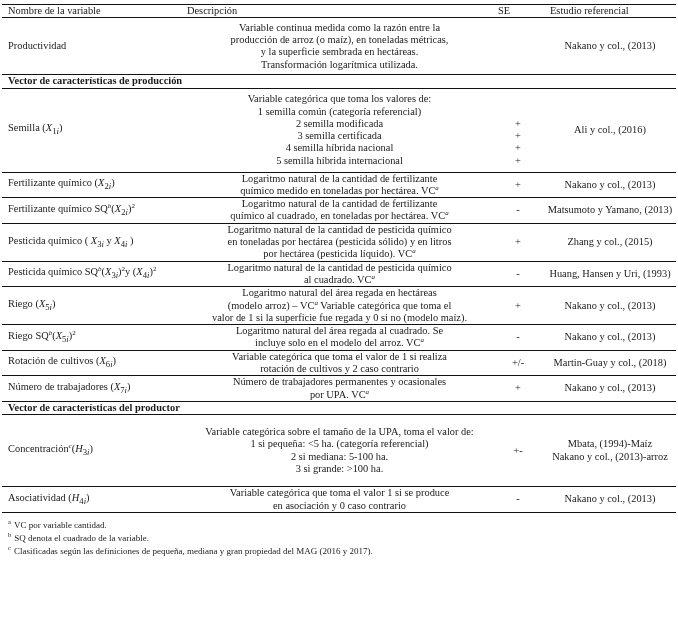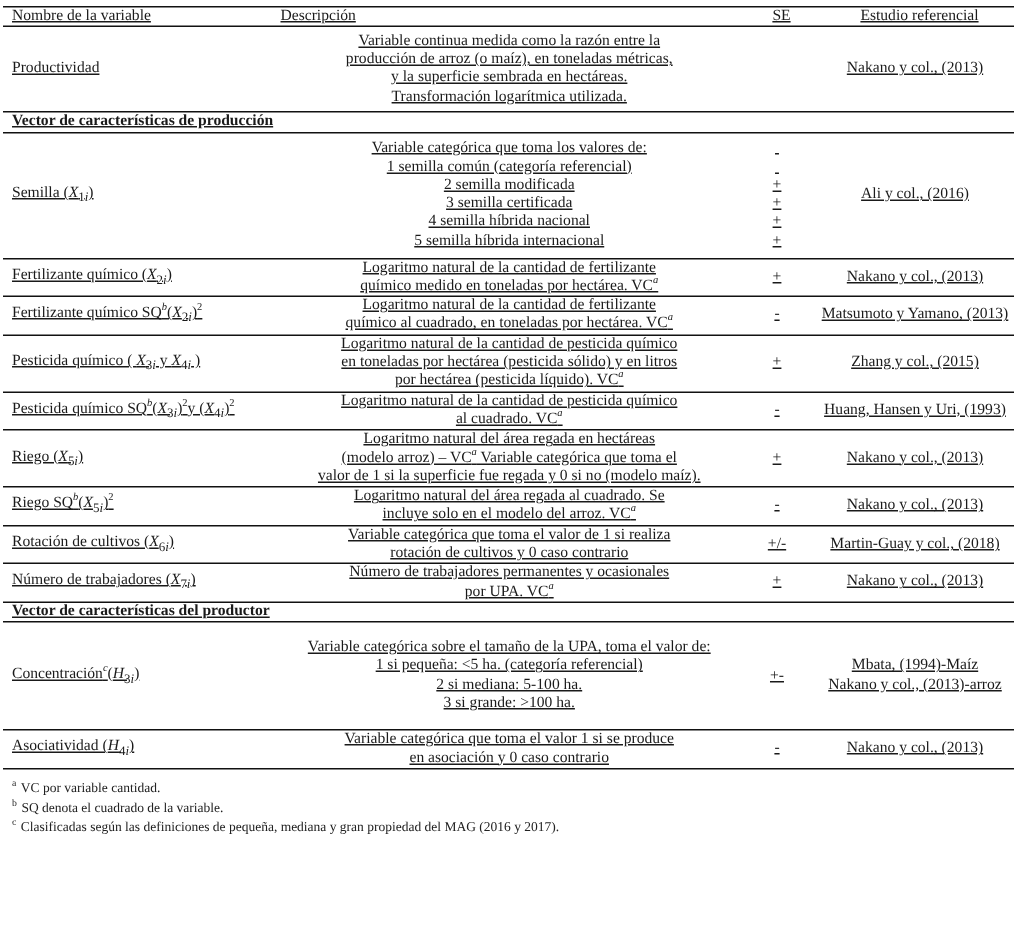--- a/index.html
+++ b/index.html
@@ -1,22 +1,22 @@
 <!DOCTYPE html>
 <html><head>
 <meta charset="utf-8">
 <style>
   html, body { margin:0; padding:0; background:#ffffff; }
   body { width:678px; height:624px; overflow:hidden; font-family:"Liberation Serif", "DejaVu Serif", serif; color:#1a1a1a; font-size:10.4px; }
   .wrap { position:relative; width:674px; margin-left:2px; padding-top:4px; }
-  table { border-collapse:collapse; width:674px; table-layout:fixed;text-decoration:underline; }
+  table { border-collapse:collapse; width:674px; table-layout:fixed; }
   col.c1 { width:182px; } col.c2 { width:308px; } col.c3 { width:52px; } col.c4 { width:132px; }
   td, th { padding:0 0 0 6px; vertical-align:middle; line-height:12.3px; font-weight:normal; text-align:left; }
   thead th { border-top:1.6px solid #111; border-bottom:1.3px solid #111; height:12px; }
-  thead th.se, thead th.ref { text-align:center; }
+  thead th.se, thead th.ref { text-align:left; }
   tr.section td { font-weight:bold; border-bottom:1.3px solid #111; height:12px; }
   tr.row td { border-bottom:1.3px solid #111; }
   tr.last td { border-bottom:1.6px solid #111; }
   td.se { text-align:center; padding-left:0; }
   td.ref { text-align:center; padding-left:0; }
   td.desc { padding-left:3px; }
   .se-stack span { display:block; line-height:12.3px; }
   sup { font-size:7px; line-height:0; }
   .m { font-style:italic; }
   .footnotes { margin-top:6px; font-size:9px; line-height:13px; padding-left:6px; color:#222; }
@@ -132,21 +132,21 @@
         <span class="desc-line">Logaritmo natural del área regada al cuadrado. Se</span>
         <span class="desc-line">incluye solo en el modelo del arroz. VC<sup class="m">a</sup></span>
       </td>
       <td class="se">-</td>
       <td class="ref">Nakano y col., (2013)</td>
     </tr>
     <tr class="row" style="height:24px">
       <td>Rotación de cultivos (<span class="m">X</span><sub>6<span class="m">i</span></sub>)</td>
       <td class="desc">
         <span class="desc-line">Variable categórica que toma el valor de 1 si realiza</span>
-        <span class="desc-line">rotación de cultivos y 0 caso contrario</span>
+        <span class="desc-line">rotación de cultivos y 2 caso contrario</span>
       </td>
       <td class="se">+/-</td>
       <td class="ref">Martin-Guay y col., (2018)</td>
     </tr>
     <tr class="row" style="height:24px">
       <td>Número de trabajadores (<span class="m">X</span><sub>7<span class="m">i</span></sub>)</td>
       <td class="desc">
         <span class="desc-line">Número de trabajadores permanentes y ocasionales</span>
         <span class="desc-line">por UPA. VC<sup class="m">a</sup></span>
       </td>

